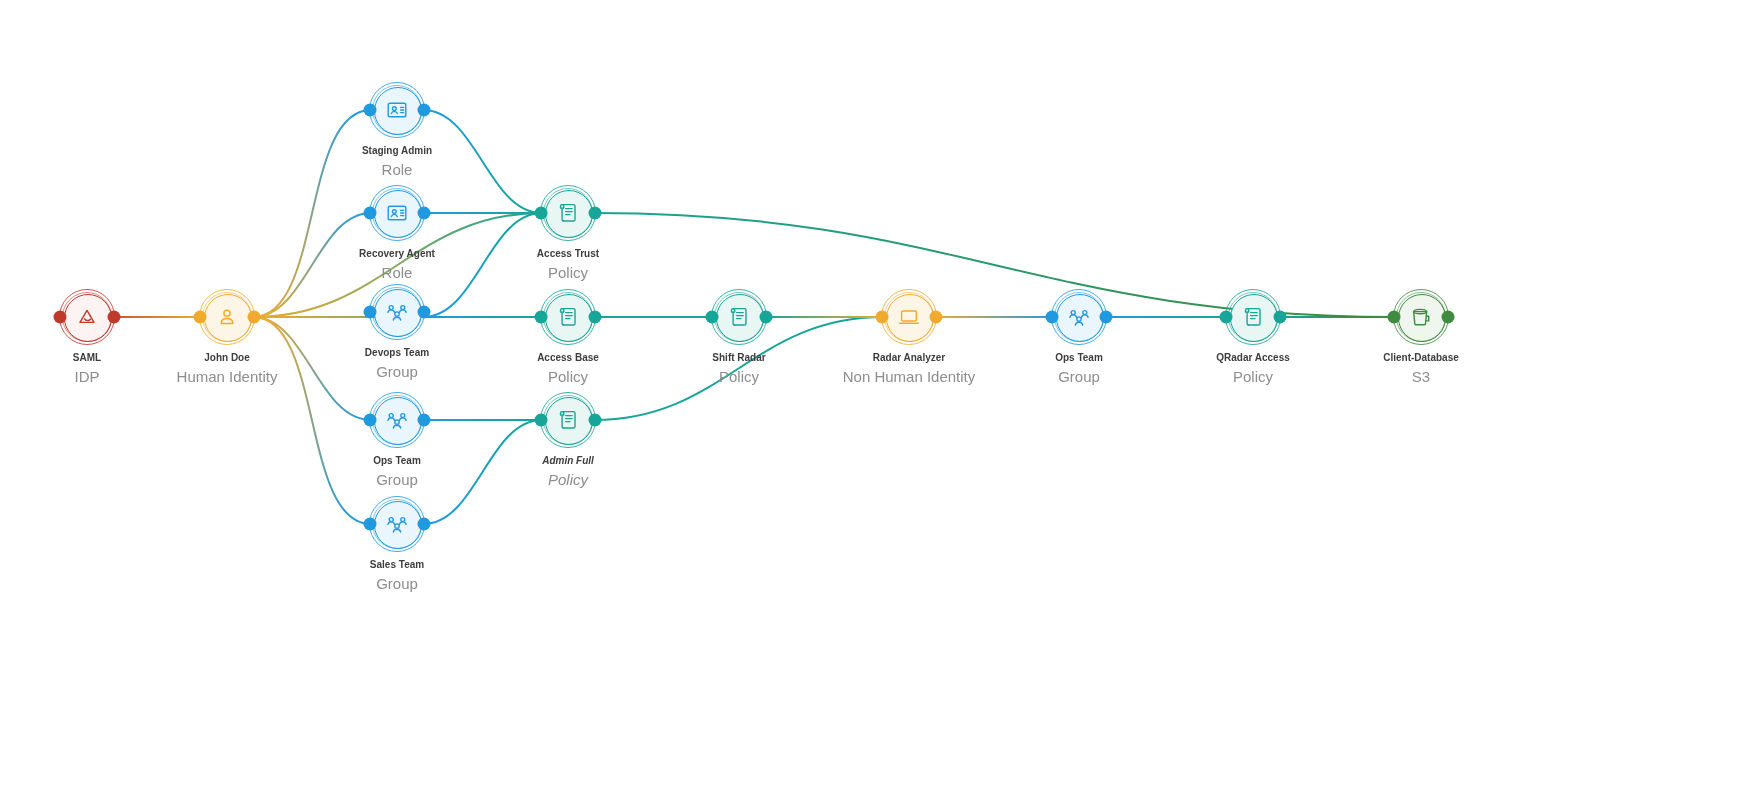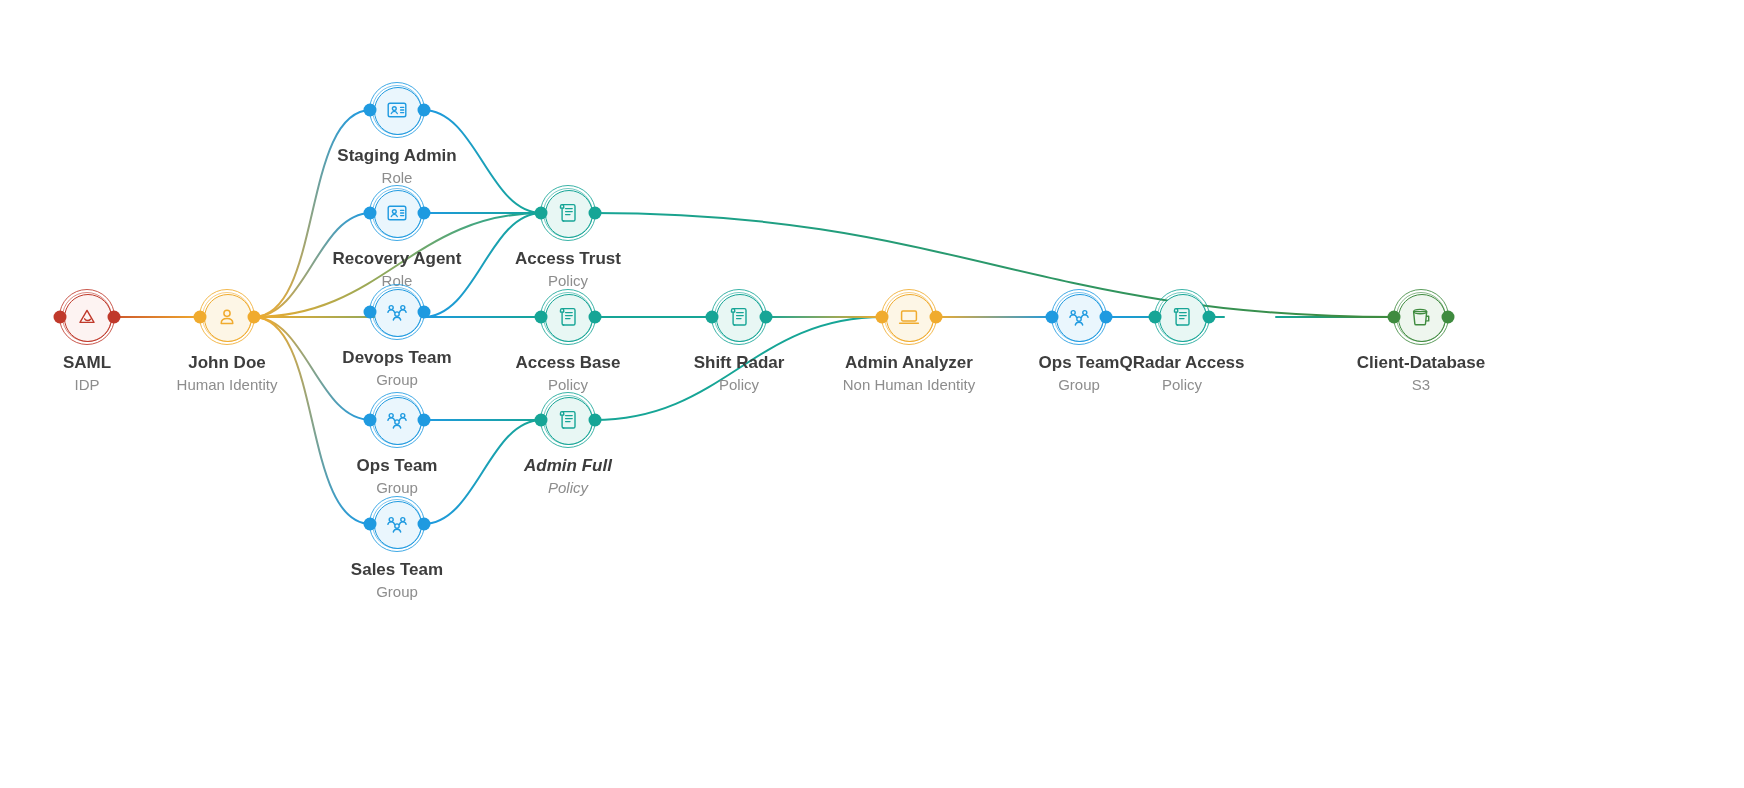--- a/index.html
+++ b/index.html
@@ -16,21 +16,21 @@
   .ring::after{content:"";position:absolute;left:-2px;top:-2px;right:-2px;bottom:-2px;
         border-radius:50%;border:1.3px solid currentColor;opacity:.6;}
   .ring .inner{position:absolute;left:0;top:0;width:46px;height:46px;border-radius:50%;
         border:1.6px solid currentColor;background:var(--fill);}
   .ring svg{position:relative;width:24px;height:24px;display:block;}
   .port{position:absolute;width:13px;height:13px;border-radius:50%;top:50%;
         transform:translate(-50%,-50%);background:currentColor;}
   .port.l{left:-4px;} .port.r{left:50px;}
   .label{position:absolute;left:50%;transform:translateX(-50%);
          top:58px;white-space:nowrap;text-align:center;}
-  .label .nm{font-size:17px;font-weight:700;color:#3d3d3d;line-height:1.25;}
+  .label .nm{font-size:10px;font-weight:700;color:#3d3d3d;line-height:1.25;}
   .label .ty{font-size:15px;font-weight:400;color:#8d8d8d;line-height:1.3;margin-top:2px;}
 </style>
 </head>
 <body>
 
 <div id="stage">
   <svg id="edges" viewBox="0 0 1744 788" xmlns="http://www.w3.org/2000/svg">
     <defs id="edge-gradients">
         <linearGradient id="eg0" gradientUnits="userSpaceOnUse" x1="83" y1="317" x2="201" y2="317">
           <stop offset="0%" stop-color="#c0392b"></stop>
@@ -359,21 +359,21 @@
           <span class="port l"></span>
           <span class="port r"></span>
           <span>
             <svg viewBox="0 0 24 24" fill="none" stroke="currentColor" stroke-width="1.5" stroke-linecap="round" stroke-linejoin="round">
               <rect x="4.6" y="6.1" width="14.8" height="9.8" rx="1.3"></rect>
               <path d="M2.6 18.3h18.8"></path>
             </svg>
           </span>
         </div>
         <div class="label">
-          <div class="nm">Admin Analyzer</div>
+          <div class="nm">Radar Analyzer</div>
           <div class="ty">Non Human Identity</div>
         </div>
       </div>
       <div class="node" style="left: 1079px; top: 317px;">
         <div class="ring" style="color:#1f9ae0;--fill:#eaf6fd">
           <div class="inner"></div>
           <span class="port l"></span>
           <span class="port r"></span>
           <span>
             <svg viewBox="0 0 24 24" fill="none" stroke="currentColor" stroke-width="1.4" stroke-linecap="round" stroke-linejoin="round">
@@ -384,21 +384,21 @@
               <path d="M14.5 12.4c.3-1.6 1.6-2.5 3.3-2.5s3 .9 3.3 2.5"></path>
               <path d="M8.3 20c.4-1.8 1.8-2.8 3.7-2.8s3.3 1 3.7 2.8"></path>
             </svg>
           </span>
         </div>
         <div class="label">
           <div class="nm">Ops Team</div>
           <div class="ty">Group</div>
         </div>
       </div>
-      <div class="node" style="left: 1182px; top: 317px; text-decoration: underline;">
+      <div class="node" style="left: 1253px; top: 317px; text-decoration: underline;">
         <div class="ring" style="color:#16a596;--fill:#e8f7f4">
           <div class="inner"></div>
           <span class="port l"></span>
           <span class="port r"></span>
           <span>
             <svg viewBox="0 0 24 24" fill="none" stroke="currentColor" stroke-width="1.4" stroke-linecap="round" stroke-linejoin="round">
               <path d="M6.1 3.6h11.3a1.6 1.6 0 0 1 1.6 1.6v13.2a1.6 1.6 0 0 1-1.6 1.6H7.3"></path>
               <path d="M6.1 3.6A1.6 1.6 0 0 0 4.5 5.2v1.9h3.2V5.2A1.6 1.6 0 0 0 6.1 3.6z"></path>
               <path d="M7.7 20a1.6 1.6 0 0 1-1.6-1.6V7.1"></path>
               <path d="M9.6 7.6h6.6M9.6 10.6h6.6M9.6 13.6h4.4"></path>

